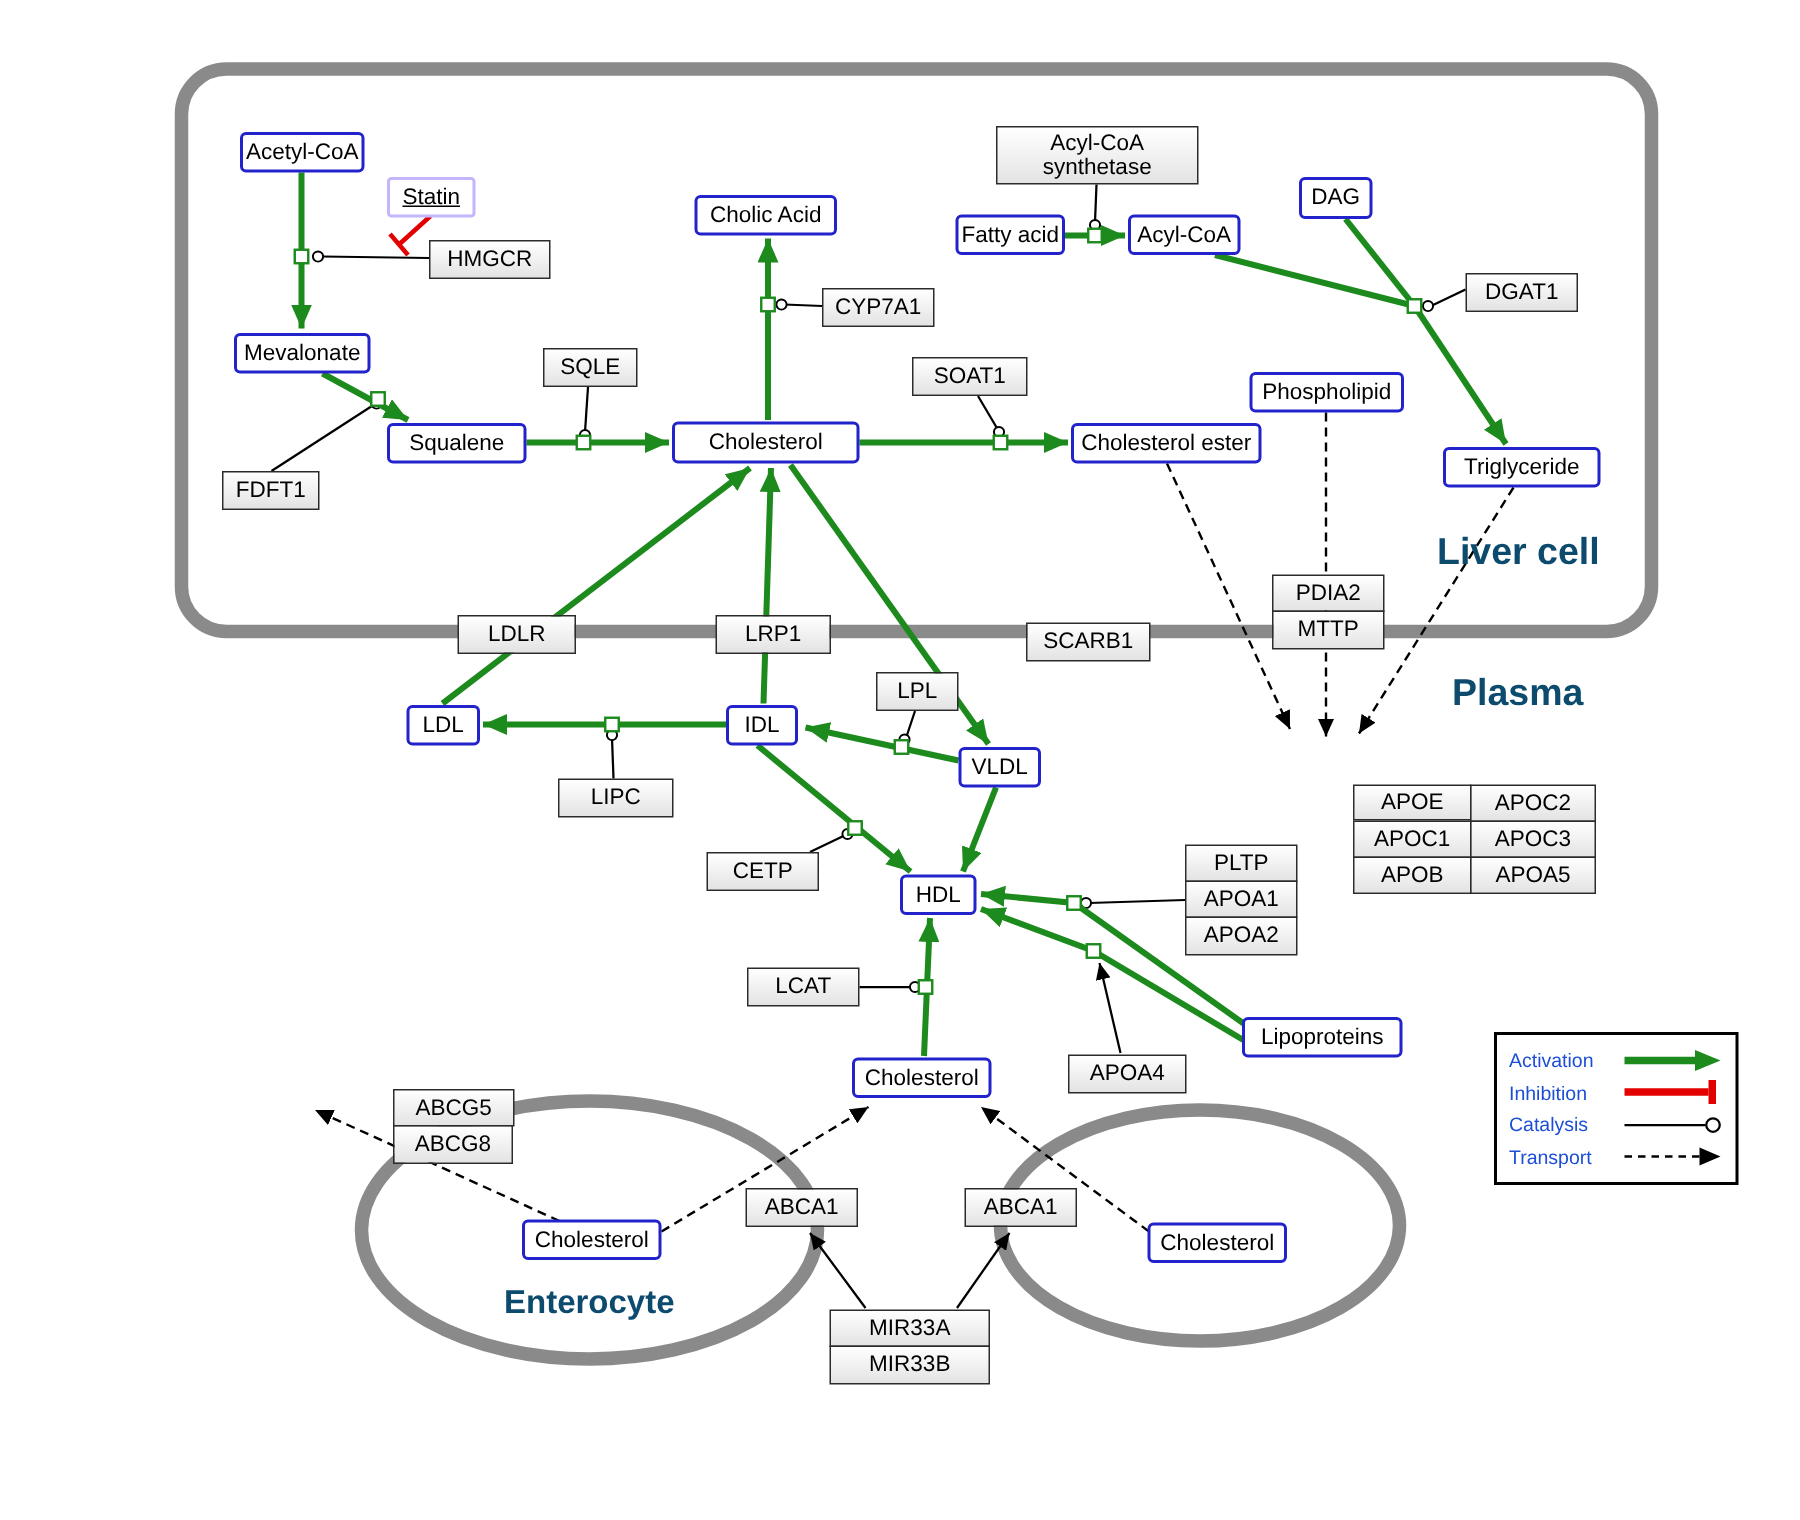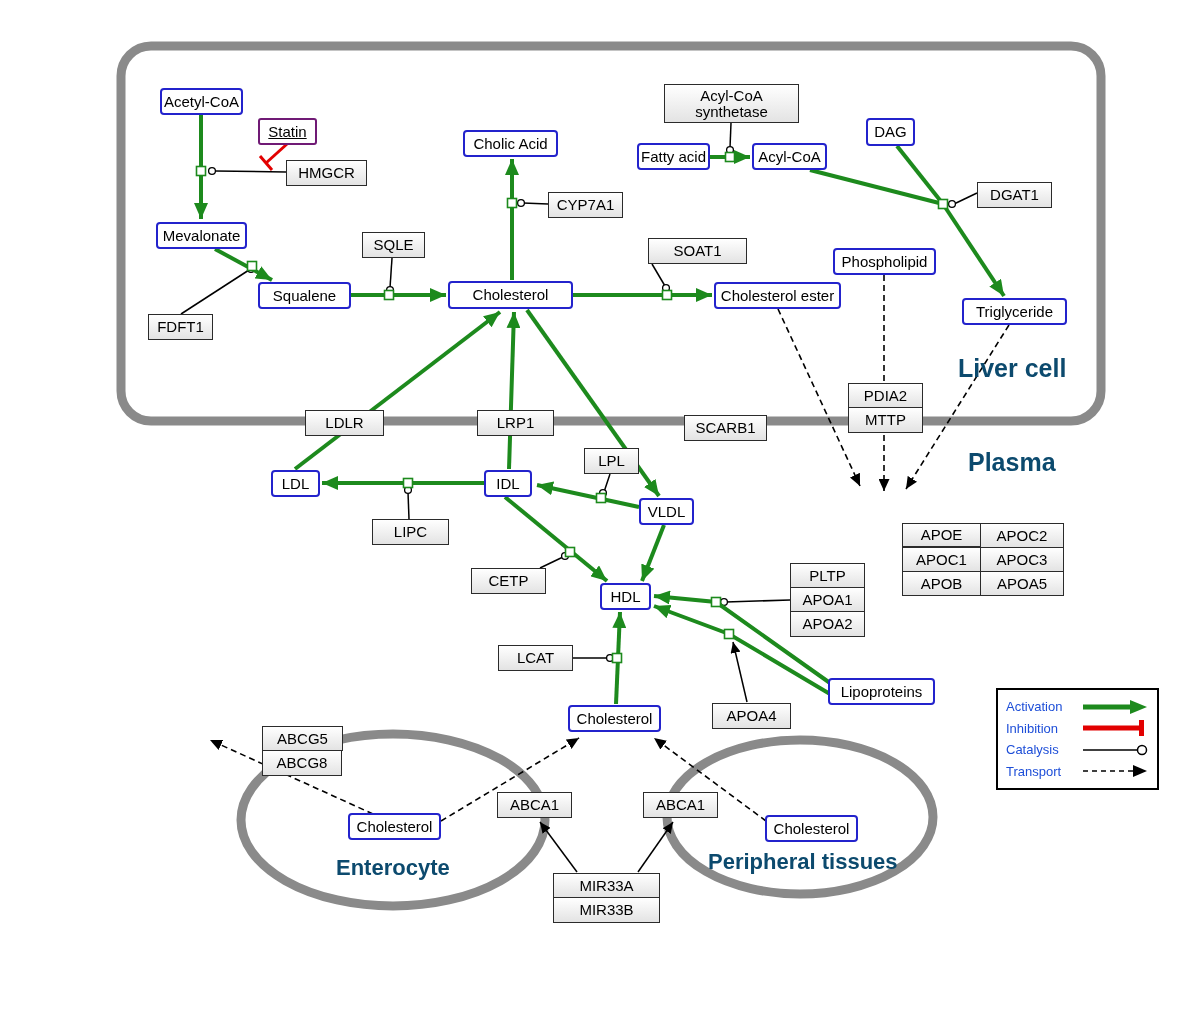--- a/index.html
+++ b/index.html
@@ -4,21 +4,21 @@
 <style>
   html,body { margin:0; padding:0; background:#ffffff; }
   body { width:1200px; height:1013px; position:relative; font-family:"Liberation Sans", sans-serif; }
   #canvas { position:absolute; left:0; top:0; width:1200px; height:1013px; }
   svg.layer { position:absolute; left:0; top:0; }
   .node { position:absolute; display:flex; flex-direction:column; align-items:center; justify-content:center;
           font-size:15px; line-height:1.05; color:#000; background:#fff; box-sizing:border-box;
           text-align:center; white-space:nowrap; overflow:hidden; }
   .met  { border:2px solid #2323cc; border-radius:4px; }
   .gene { border:1px solid #2b2b2b; background:linear-gradient(#ffffff,#e3e3e3); }
-  .red-box { border:2px solid #701a75; border-radius:3px;text-decoration:underline; }
+  .red-box { border:2px solid #c4b5fd; border-radius:3px;text-decoration:underline; }
   .region-label { position:absolute; color:#0c4a6e; font-weight:bold; white-space:nowrap; }
   .legend { position:absolute; left:996px; top:688px; width:163px; height:102px; border:2px solid #000;
             background:#fff; box-sizing:border-box; padding:6px 8px; display:flex; flex-direction:column;
             justify-content:space-between; }
   .legend-row { display:flex; align-items:center; justify-content:space-between; height:21px; }
   .legend-label { font-size:13px; color:#1d4ed8; }
 </style>
 </head>
 <body>
 
@@ -131,21 +131,21 @@
   <div class="node met" style="left:160px;top:88px;width:83px;height:27px">Acetyl-CoA</div>
   <div class="node red-box" style="left:258px;top:118px;width:59px;height:27px">Statin</div>
   <div class="node gene" style="left:286px;top:160px;width:81px;height:26px">HMGCR</div>
   <div class="node met" style="left:156px;top:222px;width:91px;height:27px">Mevalonate</div>
   <div class="node gene" style="left:148px;top:314px;width:65px;height:26px">FDFT1</div>
   <div class="node met" style="left:258px;top:282px;width:93px;height:27px">Squalene</div>
   <div class="node gene" style="left:362px;top:232px;width:63px;height:26px">SQLE</div>
   <div class="node met" style="left:463px;top:130px;width:95px;height:27px">Cholic Acid</div>
   <div class="node gene" style="left:548px;top:192px;width:75px;height:26px">CYP7A1</div>
   <div class="node met" style="left:448px;top:281px;width:125px;height:28px">Cholesterol</div>
-  <div class="node gene" style="left:648px;top:238px;width:99px;height:26px">SOAT1</div>
+  <div class="node gene" style="left:608px;top:238px;width:77px;height:26px">SOAT1</div>
   <div class="node met" style="left:714px;top:282px;width:127px;height:27px">Cholesterol ester</div>
   <div class="node gene" style="left:664px;top:84px;width:135px;height:39px">
     <span>Acyl-CoA</span>
     <span>synthetase</span>
   </div>
   <div class="node met" style="left:637px;top:143px;width:73px;height:27px">Fatty acid</div>
   <div class="node met" style="left:752px;top:143px;width:75px;height:27px">Acyl-CoA</div>
   <div class="node met" style="left:866px;top:118px;width:49px;height:28px">DAG</div>
   <div class="node gene" style="left:977px;top:182px;width:75px;height:26px">DGAT1</div>
   <div class="node met" style="left:833px;top:248px;width:103px;height:27px">Phospholipid</div>
@@ -185,21 +185,20 @@
   <div class="node met" style="left:348px;top:813px;width:93px;height:27px">Cholesterol</div>
   <div class="node gene" style="left:497px;top:792px;width:75px;height:26px">ABCA1</div>
   <div class="node gene" style="left:643px;top:792px;width:75px;height:26px">ABCA1</div>
   <div class="node met" style="left:765px;top:815px;width:93px;height:27px">Cholesterol</div>
   <div class="node gene" style="left:553px;top:873px;width:107px;height:25px">MIR33A</div>
   <div class="node gene" style="left:553px;top:897px;width:107px;height:26px">MIR33B</div>
 
   <div class="region-label" style="left:958px;top:354px;font-size:25px">Liver cell</div>
   <div class="region-label" style="left:968px;top:448px;font-size:25px">Plasma</div>
   <div class="region-label" style="left:336px;top:855px;font-size:22px">Enterocyte</div>
-  <div class="region-label" style="left:708px;top:849px;font-size:22px">Peripheral tissues</div>
 
   <div class="legend">
     <div class="legend-row">
       <span class="legend-label">Activation</span>
       <svg width="68" height="16">
         <line x1="2" y1="8" x2="49" y2="8" stroke="#1d8a1d" stroke-width="5"></line>
         <polygon points="49,1 66,8 49,15" fill="#1d8a1d"></polygon>
       </svg>
     </div>
     <div class="legend-row">

